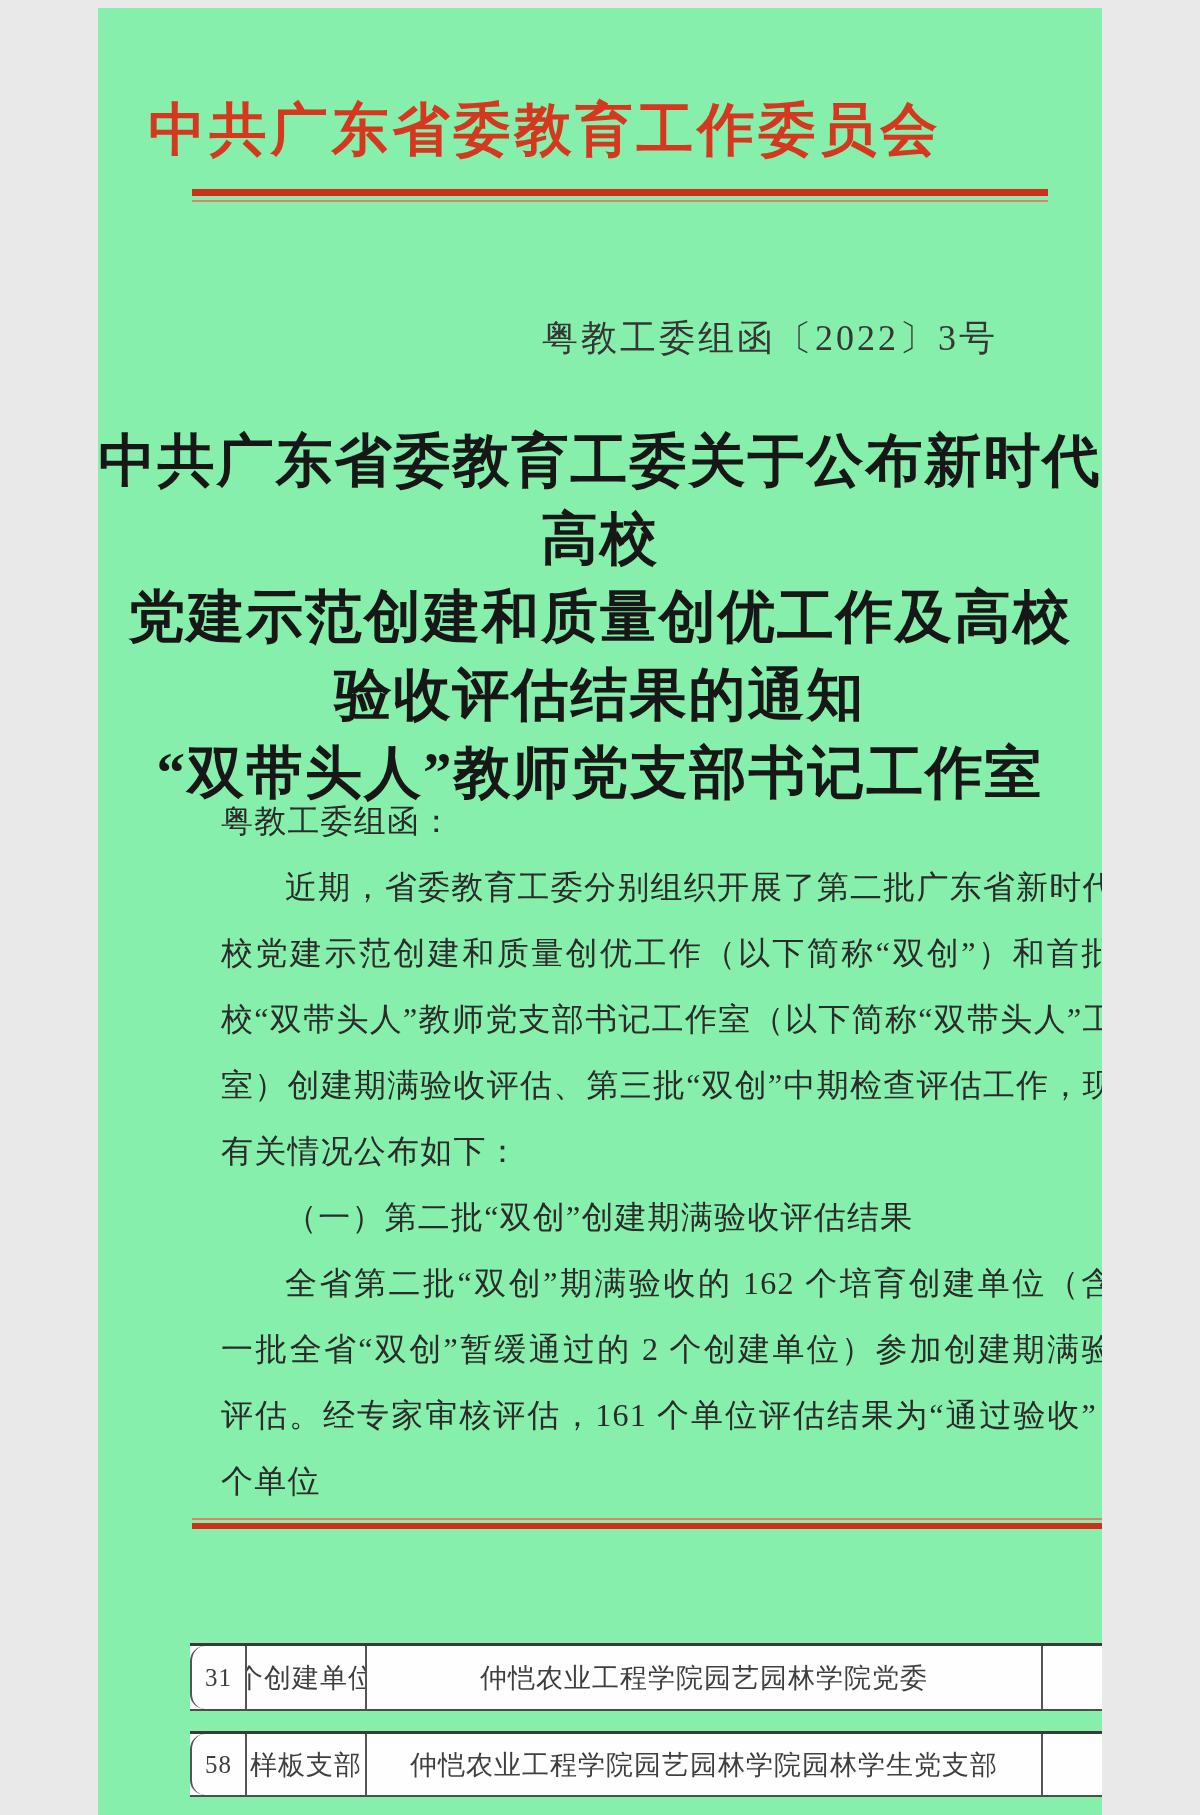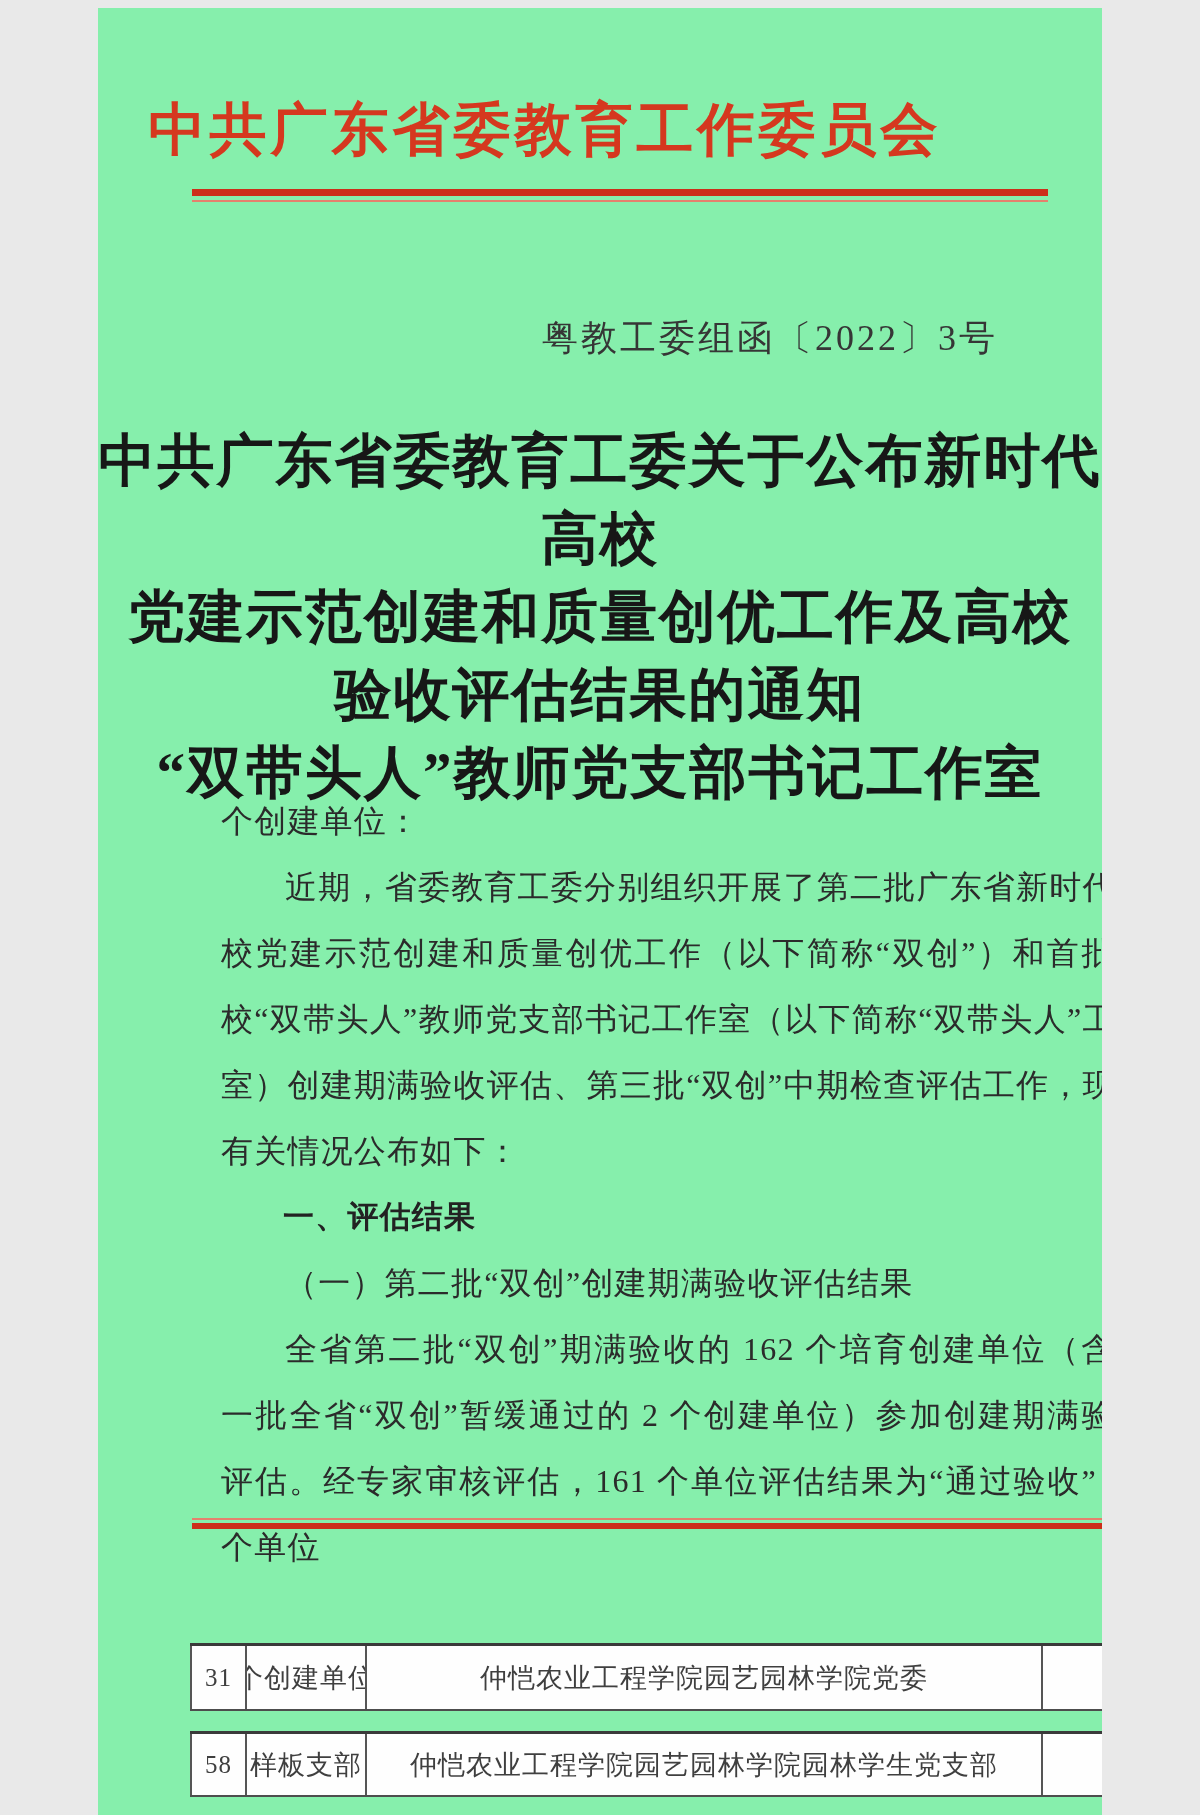--- a/index.html
+++ b/index.html
@@ -88,21 +88,21 @@
   .frag1{ top:1635px; height:68px; }
   .frag2{ top:1723px; height:66px; }
   .cell{
     border-left:2px solid #555;
     display:flex; align-items:center; justify-content:center;
     font-size:27px; letter-spacing:1px;
     color:var(--table-ink);
     overflow:hidden; white-space:nowrap;
   }
   .cell:last-child{ border-right:2px solid #555; }
-  .c-num{ font-size:25px; }
+  .c-num{ font-size:25px;border-radius:15px; }
 </style>
 </head>
 <body>
 
 <div class="page">
 
   <div class="letterhead">中共广东省委教育工作委员会</div>
 
   <div class="rule-top">
     <div class="thick"></div>
@@ -113,23 +113,22 @@
   <div class="doc-number">粤教工委组函〔2022〕3号</div>
 
   <div class="doc-title">
     <div class="tline">中共广东省委教育工委关于公布新时代高校</div>
     <div class="tline">党建示范创建和质量创优工作及高校</div>
     <div class="tline">验收评估结果的通知</div>
     <div class="tline">“双带头人”教师党支部书记工作室</div>
   </div>
 
   <div class="body-block">
-    <p class="salutation">个创建单位：</p>
+    <p class="salutation">粤教工委组函：</p>
     <p class="para">近期，省委教育工委分别组织开展了第二批广东省新时代高校党建示范创建和质量创优工作（以下简称“双创”）和首批高校“双带头人”教师党支部书记工作室（以下简称“双带头人”工作室）创建期满验收评估、第三批“双创”中期检查评估工作，现将有关情况公布如下：</p>
-    <p class="heading1">一、评估结果</p>
     <p class="heading2">（一）第二批“双创”创建期满验收评估结果</p>
     <p class="para">全省第二批“双创”期满验收的 162 个培育创建单位（含第一批全省“双创”暂缓通过的 2 个创建单位）参加创建期满验收评估。经专家审核评估，161 个单位评估结果为“通过验收”，1 个单位</p>
   </div>
 
   <div class="rule-bottom">
     <div class="thin"></div>
     <div class="gap"></div>
     <div class="thick"></div>
   </div>
 

